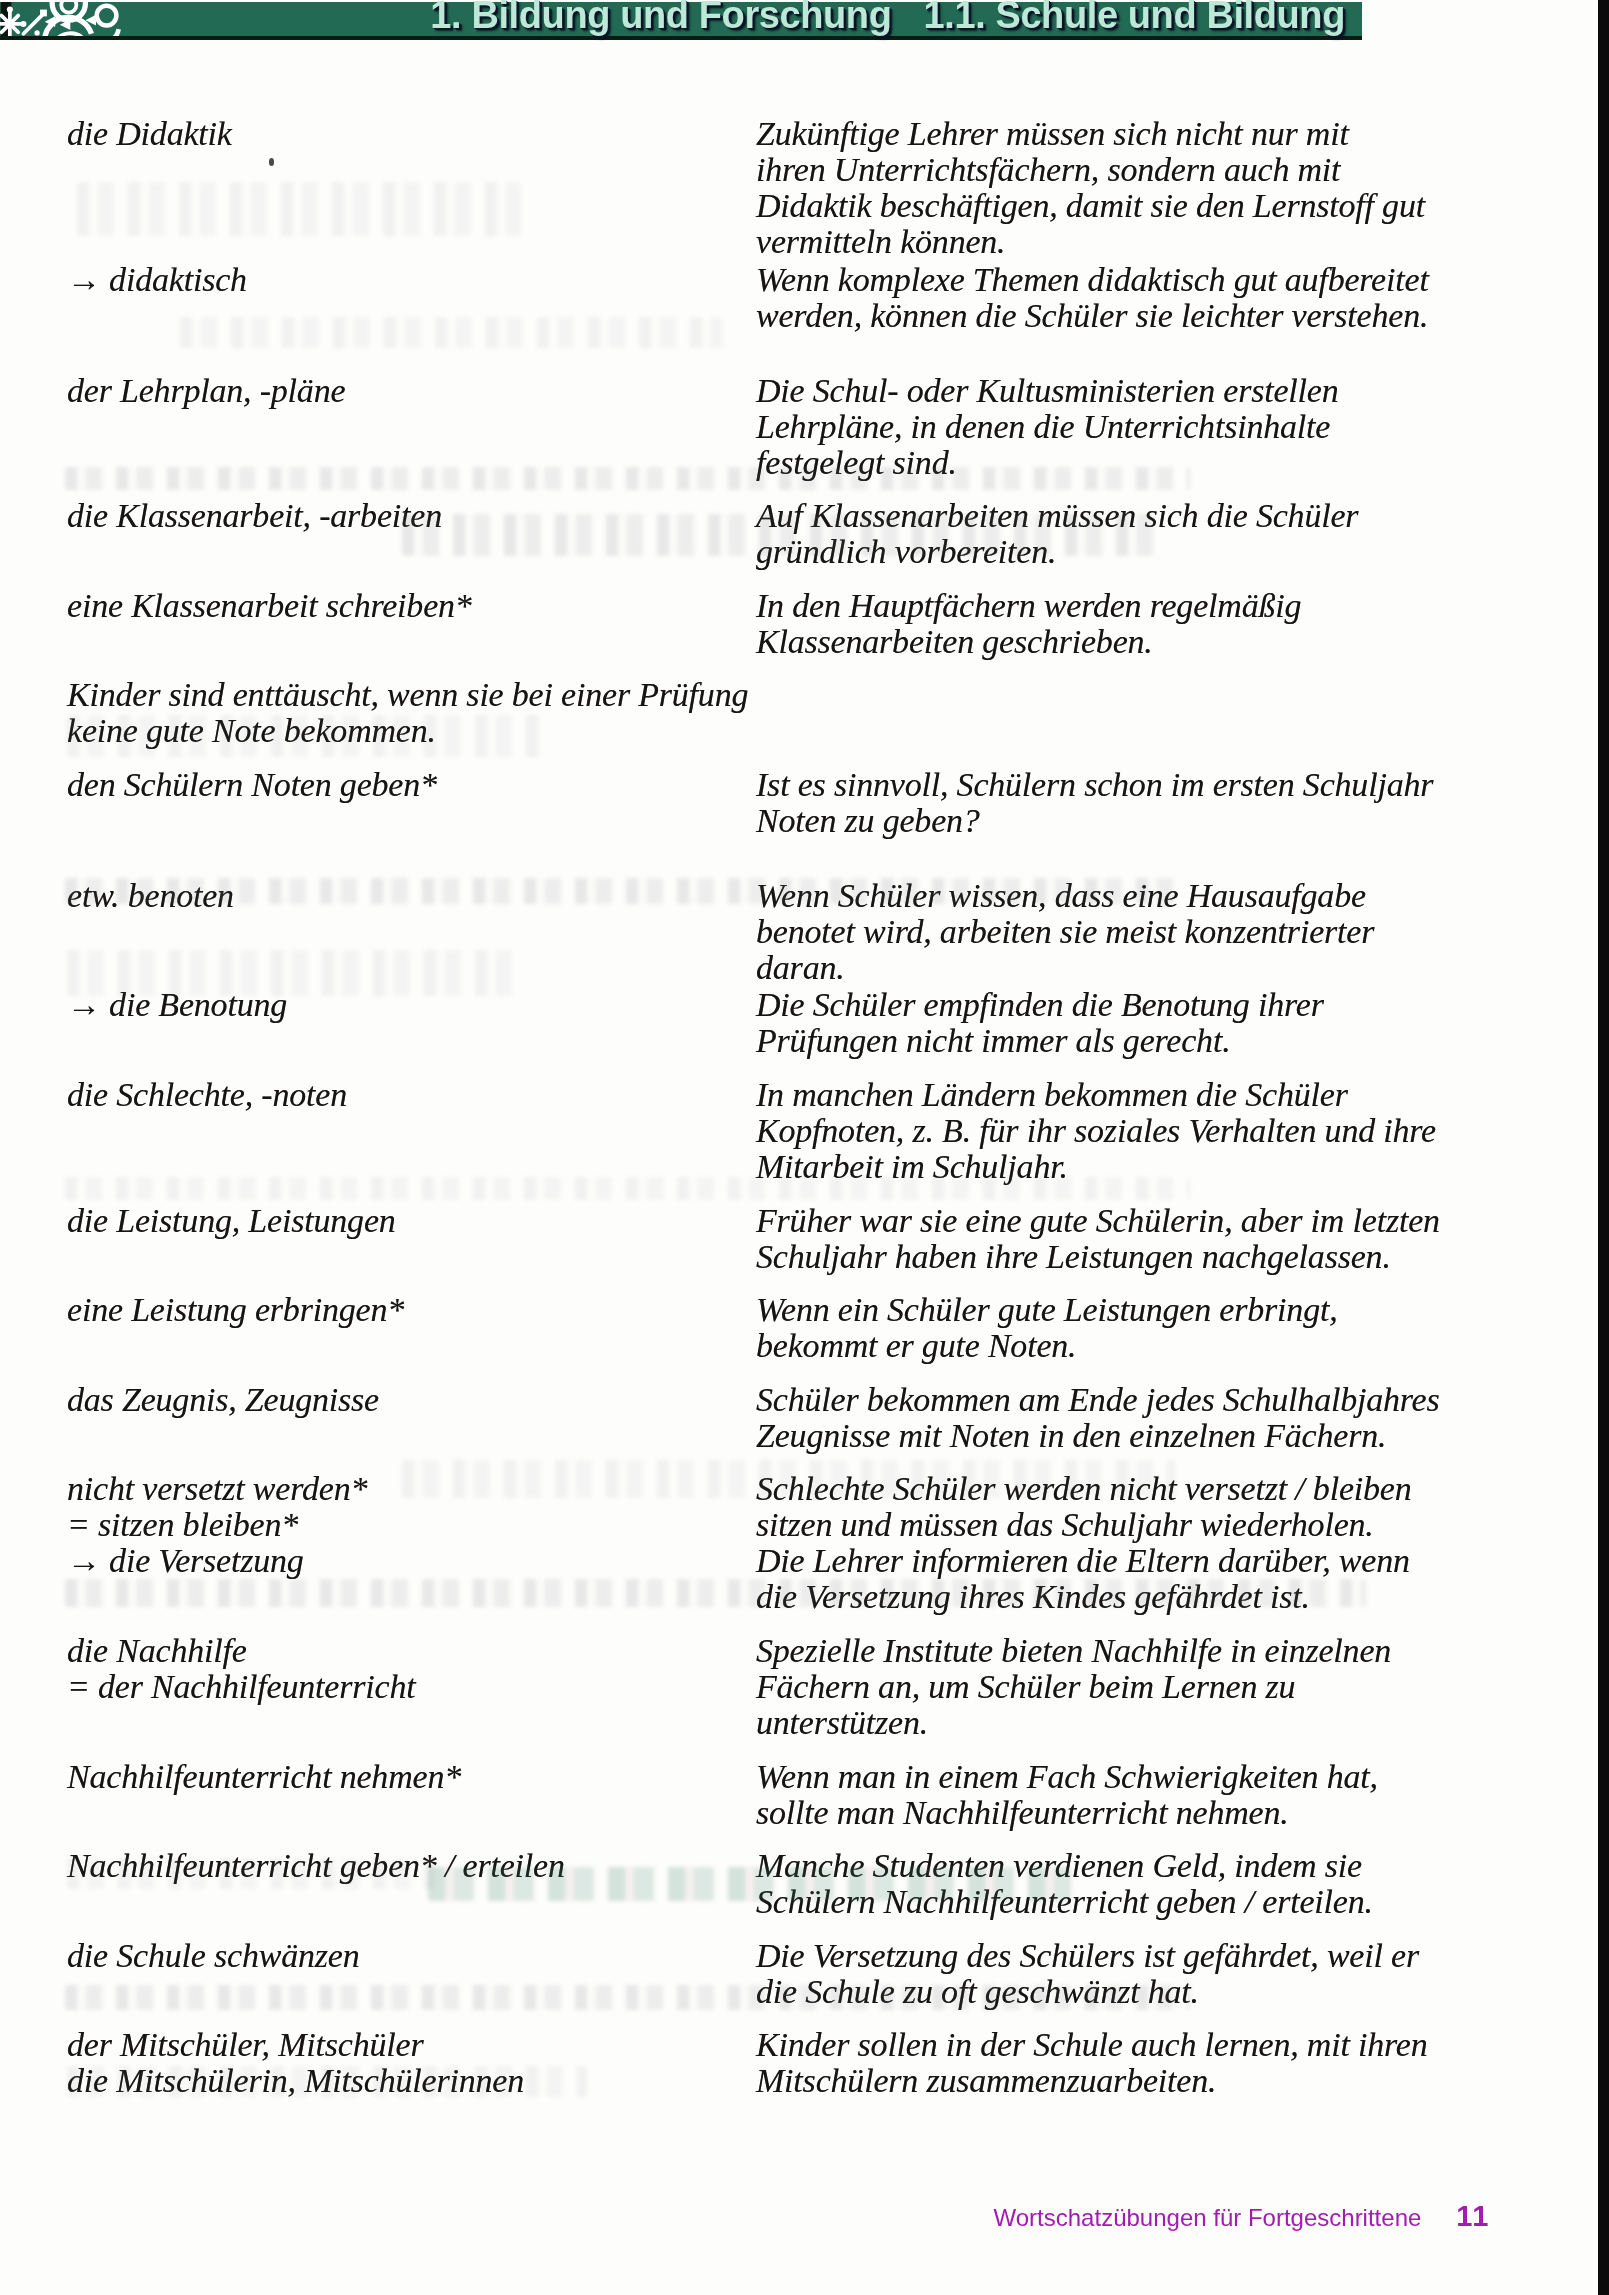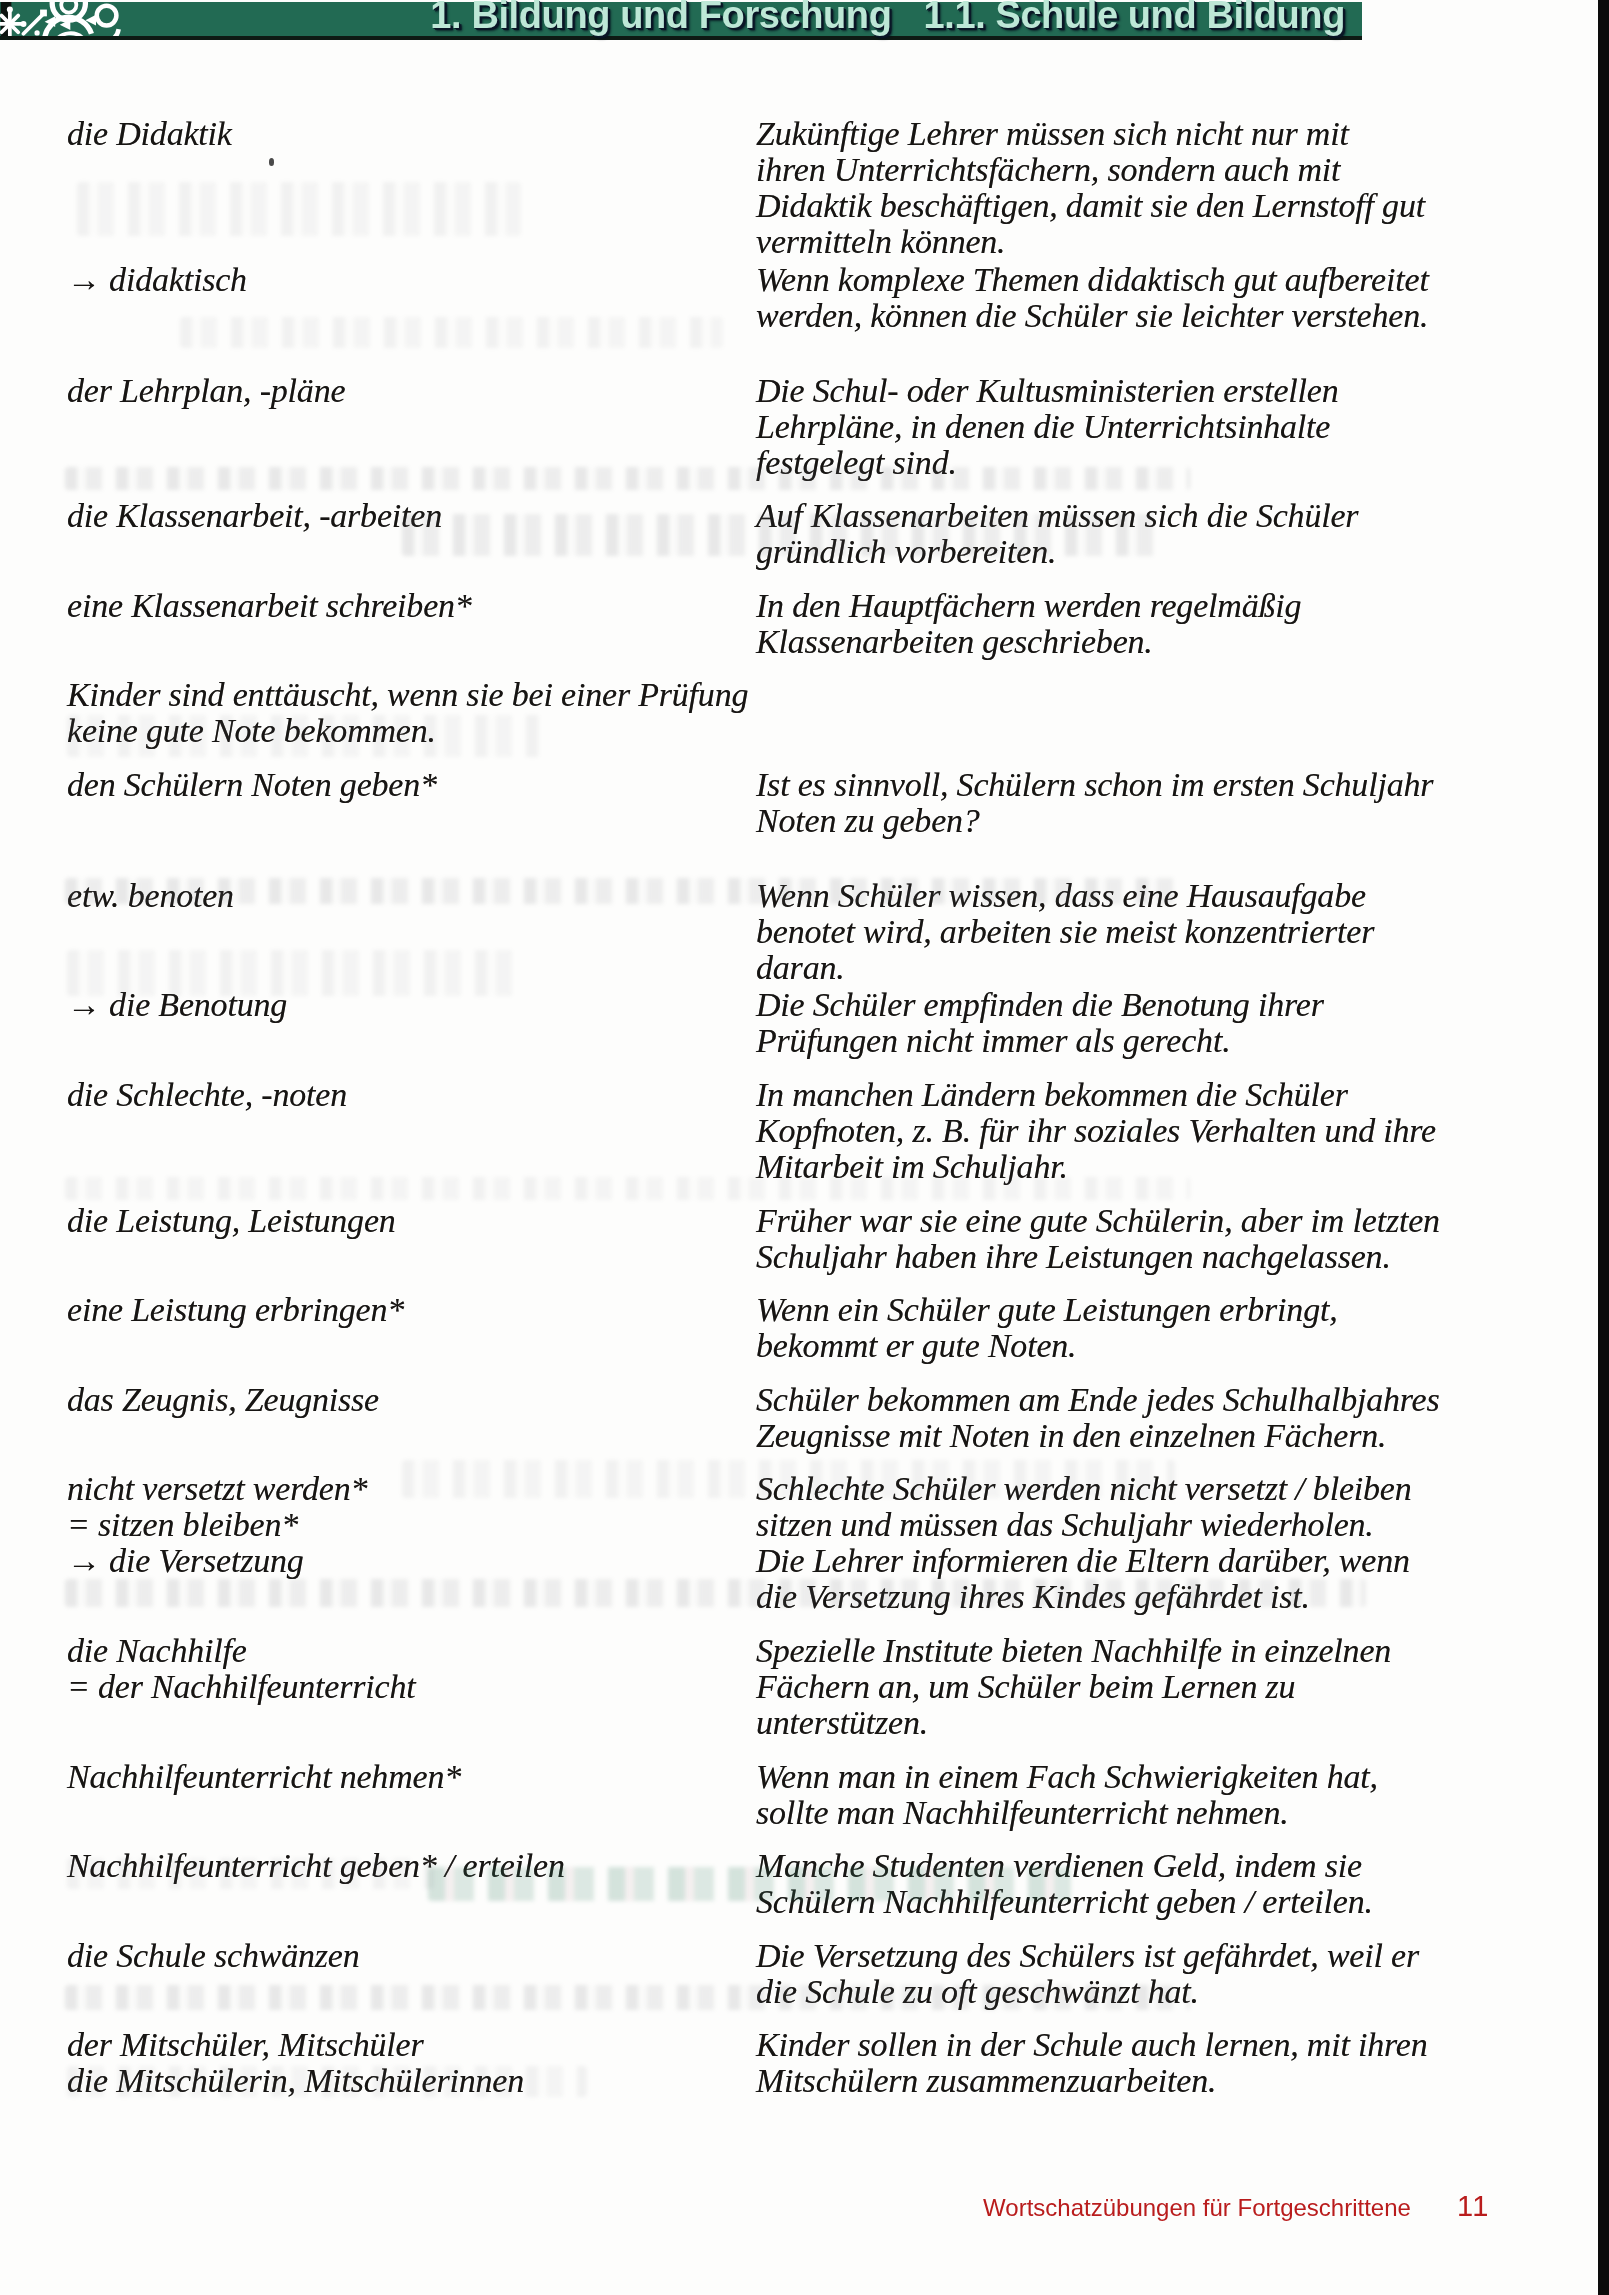--- a/index.html
+++ b/index.html
@@ -30,25 +30,25 @@
   .row.followon{margin-top:1.5px;}
   .row.gap-lg{margin-top:39px;}
   .term,.example{
     font-family:"Liberation Serif", serif;font-size:34px;line-height:36px;
     color:#171513;white-space:pre;letter-spacing:-0.2px;
     text-shadow:0 0 0.5px rgba(20,18,16,.55);
     font-style:italic;
   }
   
   .footer{
-    position:absolute;right:120px;top:2190px;display:flex;align-items:baseline;gap:46px;
-    font-family:"Liberation Sans", sans-serif;color:#b91c1c;justify-content:flex-end;
+    position:absolute;right:120px;top:2190px;display:flex;align-items:baseline;gap:35px;
+    font-family:"Liberation Sans", sans-serif;color:#a21caf;justify-content:flex-end;
   }
   .footer-label{font-size:24px;letter-spacing:0;}
-  .page-number{font-size:29px;font-weight:normal;letter-spacing:1.5px;}
+  .page-number{font-size:29px;font-weight:bold;letter-spacing:1.5px;margin-top:10px;}
   
   .ghost{
     position:absolute;border-radius:3.8px;filter:blur(2.3px);opacity:.5;
     background:repeating-linear-gradient(90deg,
       rgba(110,112,118,.30) 0 12.2px, rgba(110,112,118,.04) 12.2px 20.7px,
       rgba(110,112,118,.22) 20.7px 37px, rgba(110,112,118,0) 37px 51px);
   }
   .ghost.light{opacity:.28;}
   .ghost.green{
     background:repeating-linear-gradient(90deg,

